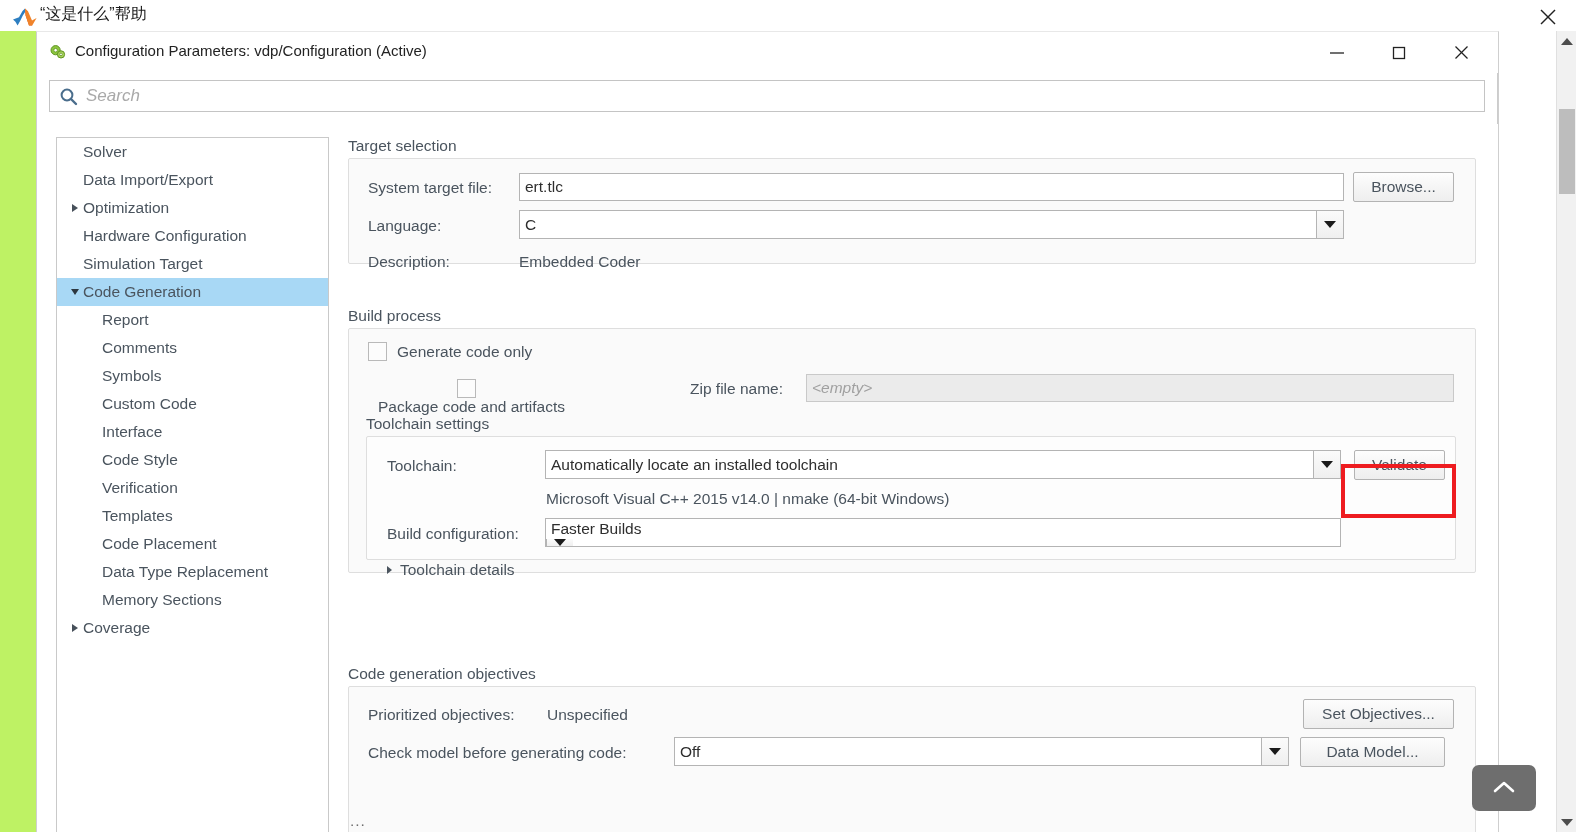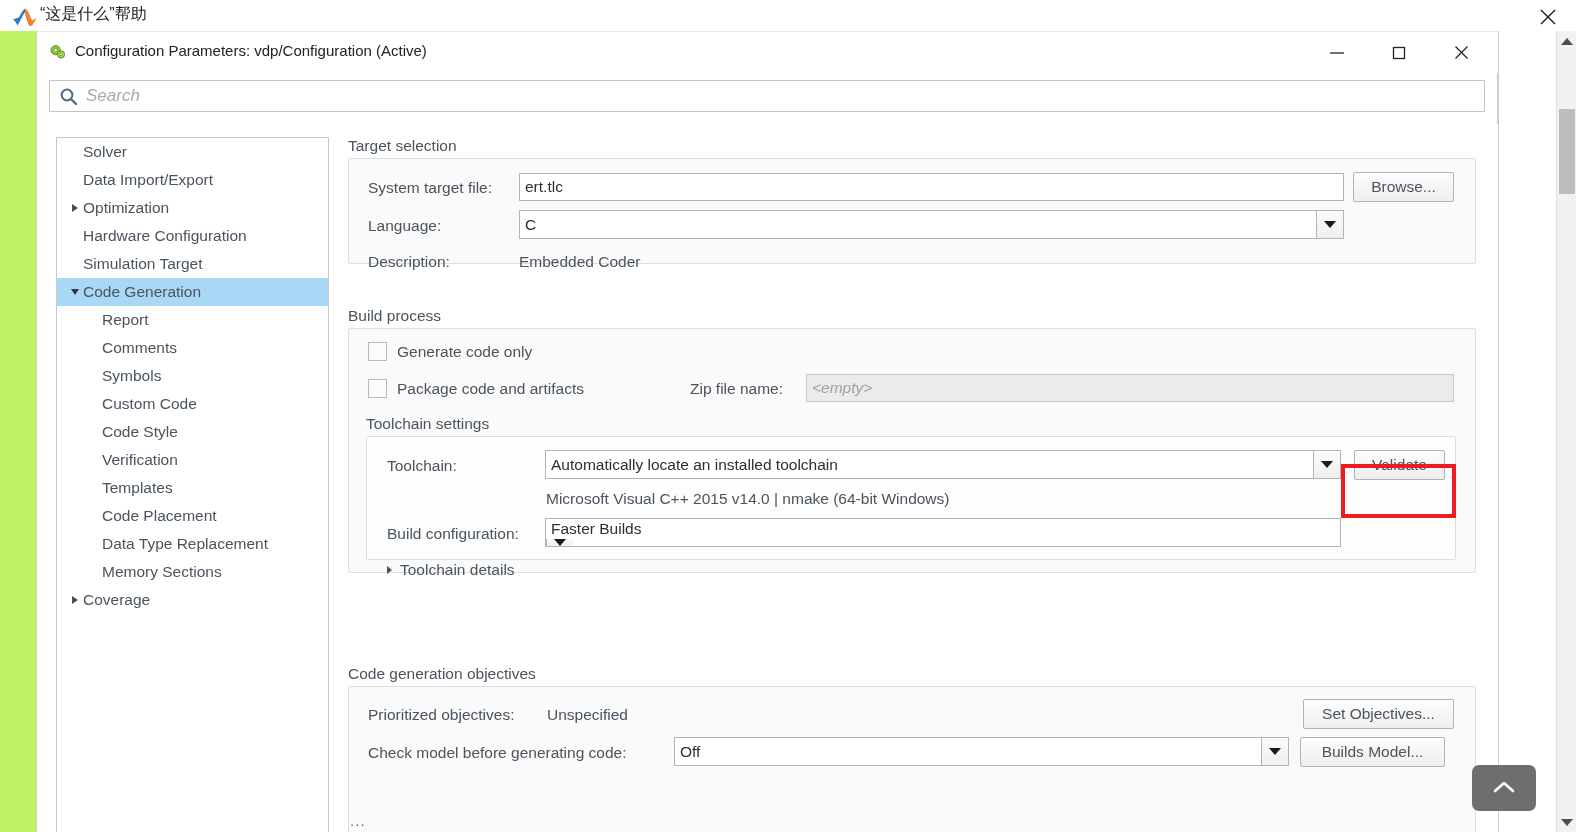--- a/index.html
+++ b/index.html
@@ -377,20 +377,21 @@
             </span><span>Optimization</span></div>
           <div class="tree-item lvl0"><span>Hardware Configuration</span></div>
           <div class="tree-item lvl0"><span>Simulation Target</span></div>
           <div class="tree-item lvl0 selected"><span class="arrow">
               <span class="tri-down"></span>
             </span><span>Code Generation</span></div>
           <div class="tree-item lvl1"><span>Report</span></div>
           <div class="tree-item lvl1"><span>Comments</span></div>
           <div class="tree-item lvl1"><span>Symbols</span></div>
           <div class="tree-item lvl1"><span>Custom Code</span></div>
+          <div class="tree-item lvl1"><span>Interface</span></div>
           <div class="tree-item lvl1"><span>Code Style</span></div>
           <div class="tree-item lvl1"><span>Verification</span></div>
           <div class="tree-item lvl1"><span>Templates</span></div>
           <div class="tree-item lvl1"><span>Code Placement</span></div>
           <div class="tree-item lvl1"><span>Data Type Replacement</span></div>
           <div class="tree-item lvl1"><span>Memory Sections</span></div>
           <div class="tree-item lvl0"><span class="arrow">
               <span class="tri-right"></span>
             </span><span>Coverage</span></div>
         </div>
@@ -416,21 +417,21 @@
         <div class="fld-value-static" style="left:172px; top:129px;">Embedded Coder</div>
 
         <div class="group-title" style="left:1px; top:183px;">Build process</div>
         <div class="group-box" style="left:1px; top:204px; width:1128px; height:245px;"></div>
 
         <div class="chk-row" style="left:21px; top:218px;">
           <span class="chkbox"></span>
           <span class="chk-label">Generate code only</span>
         </div>
 
-        <div class="chk-row" style="left:21px; top:255px;">
+        <div class="chk-row" style="left:21px; top:255px;flex-direction:column;">
           <span class="chkbox"></span>
           <span class="chk-label">Package code and artifacts</span>
         </div>
 
         <div class="fld-label" style="left:343px; top:256px;">Zip file name:</div>
         <div class="txtfield disabled" style="left:459px; top:250px; width:648px; height:28px;">&lt;empty&gt;</div>
 
         <div class="group-title" style="left:19px; top:291px;">Toolchain settings</div>
         <div class="group-box" style="left:19px; top:312px; width:1090px; height:124px; background:#fdfdfd;"></div>
 
@@ -465,21 +466,21 @@
         <div class="fld-value-static" style="left:200px; top:582px;">Unspecified</div>
         <div class="btn" style="left:956px; top:575px; width:151px; height:30px;">Set Objectives...</div>
 
         <div class="fld-label" style="left:21px; top:620px;">Check model before generating code:</div>
         <div class="combo" style="left:327px; top:613px; width:615px; height:29px;">
           <div class="cval">Off</div>
           <div class="carrow">
               <span class="tri"></span>
             </div>
         </div>
-        <div class="btn" style="left:953px; top:613px; width:145px; height:30px;">Builds Model...</div>
+        <div class="btn" style="left:953px; top:613px; width:145px; height:30px;">Data Model...</div>
 
       </div>
     </div>
 
   </div>
 
   <div class="ellipsis-bottom">...</div>
 
   <div class="red-highlight" style="left:1341px; top:464px; width:115px; height:54px;"></div>
 

